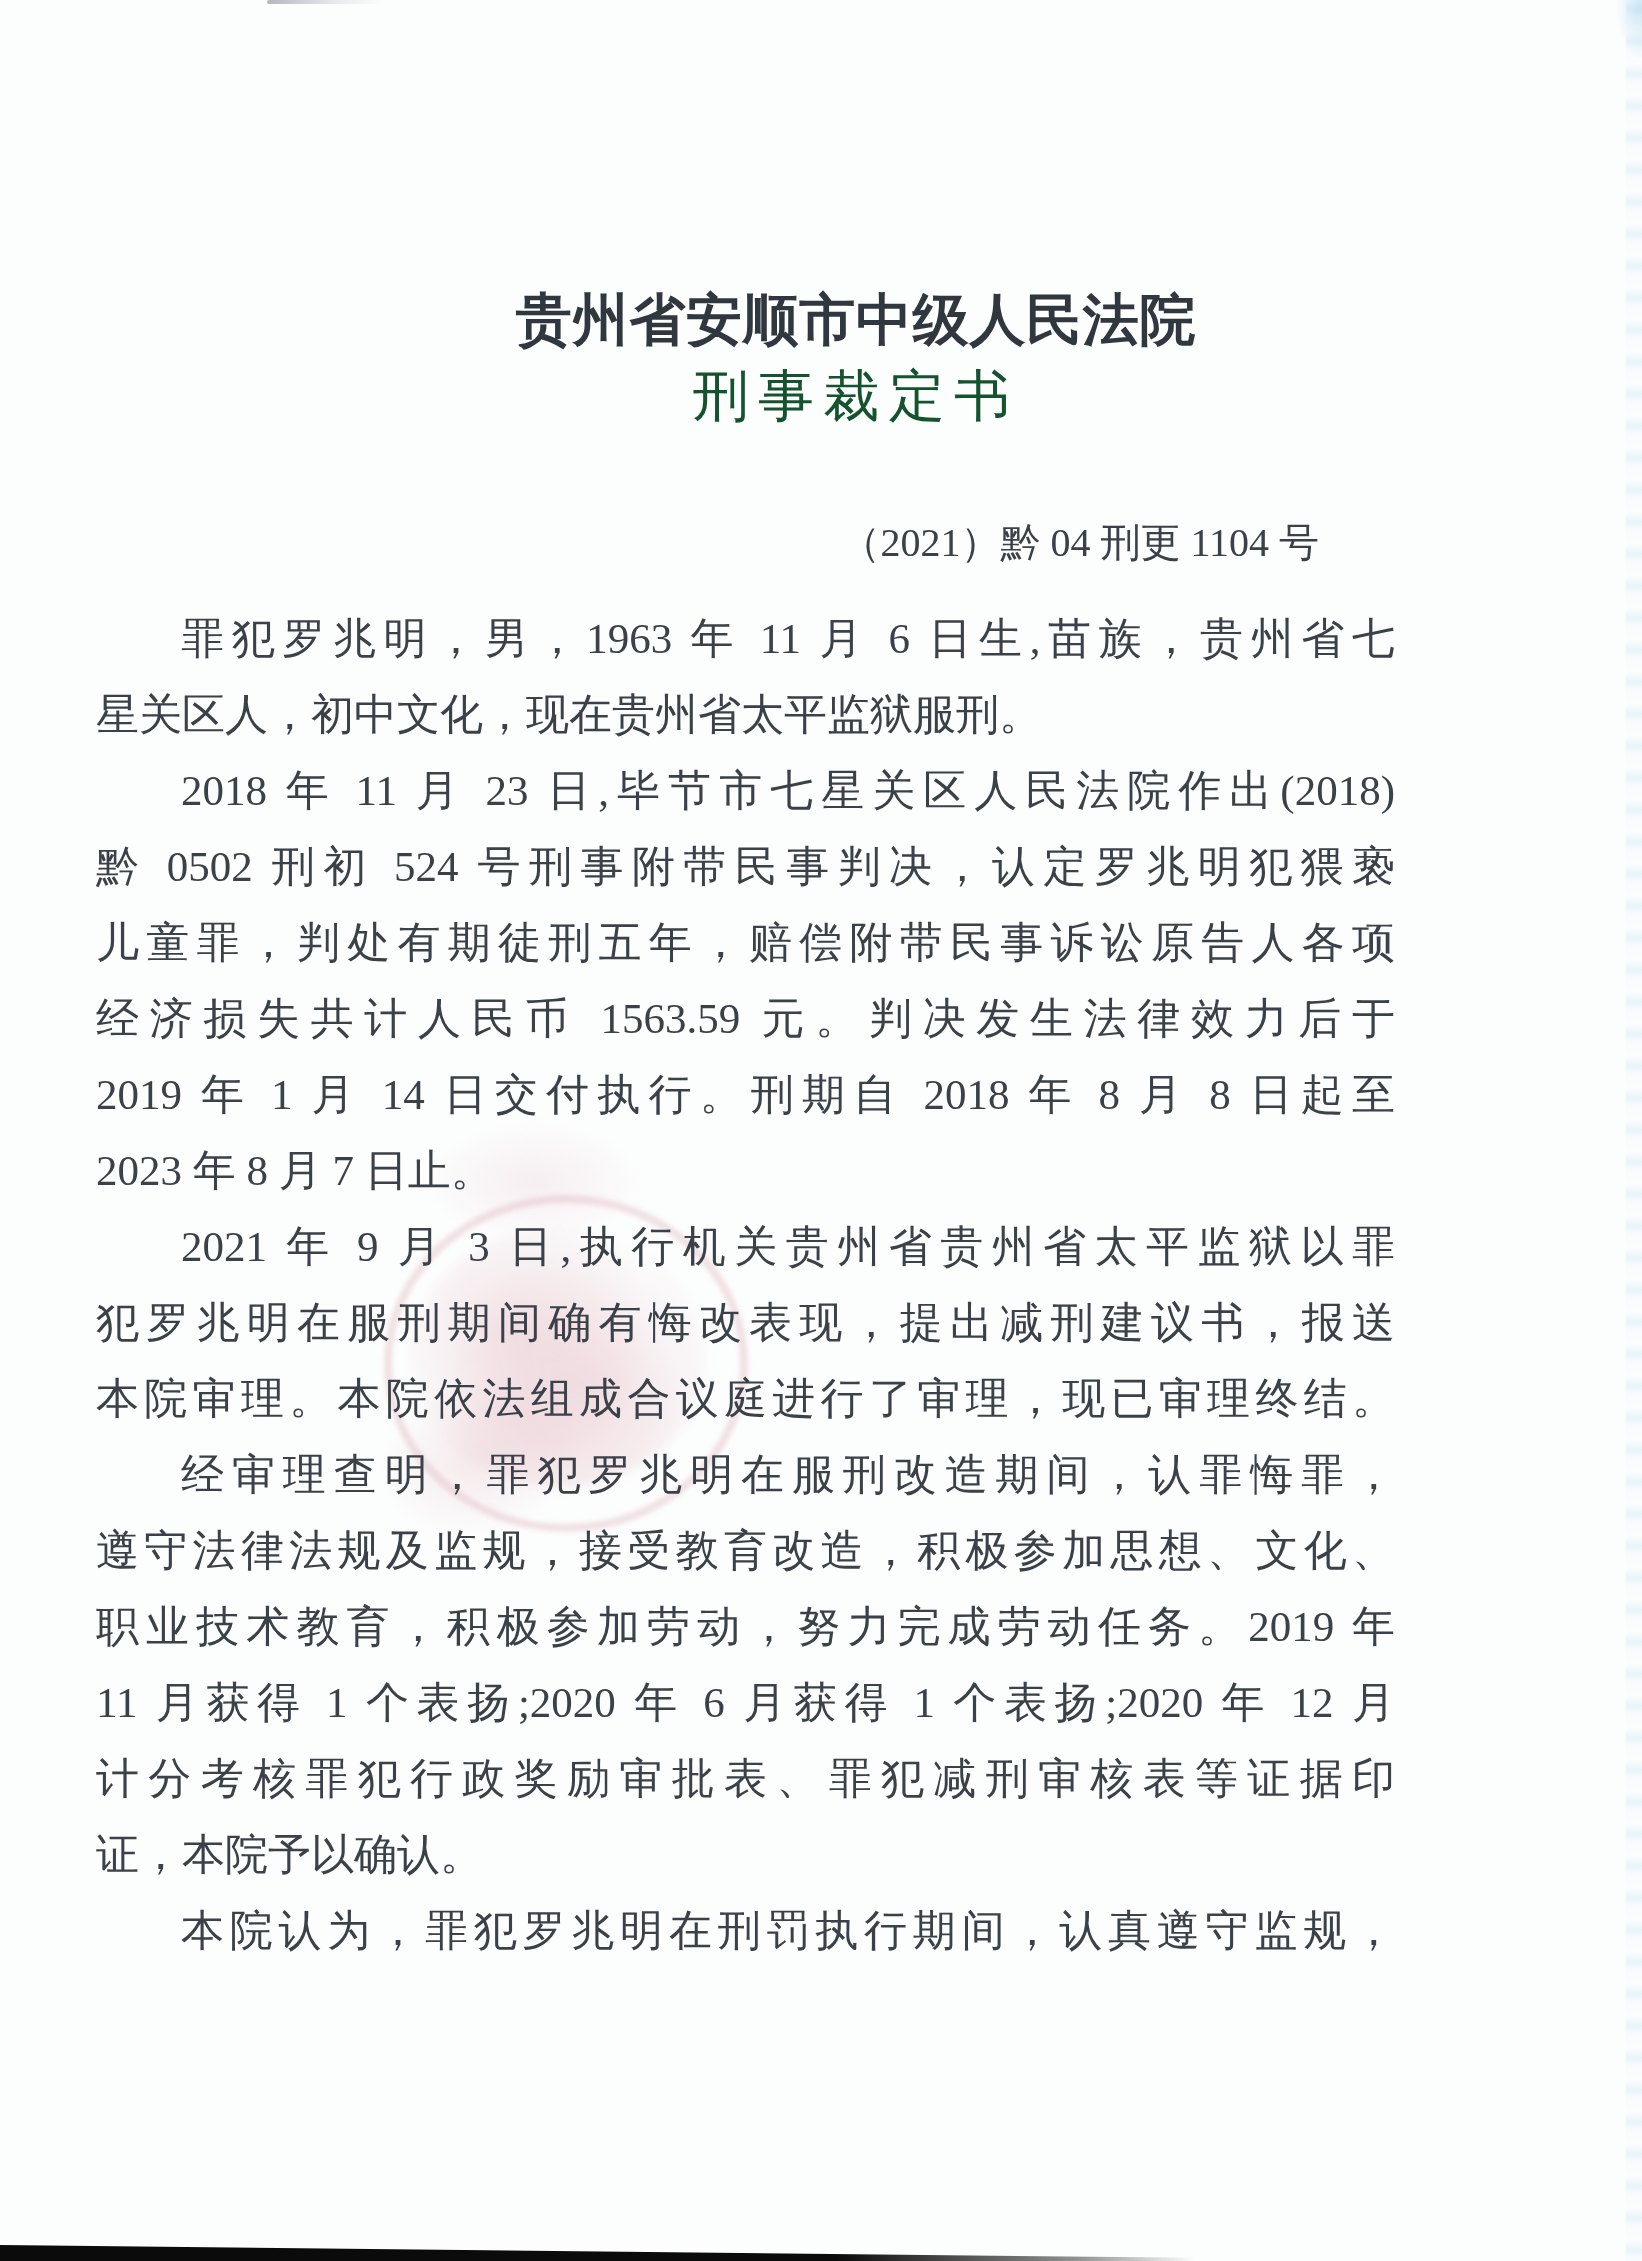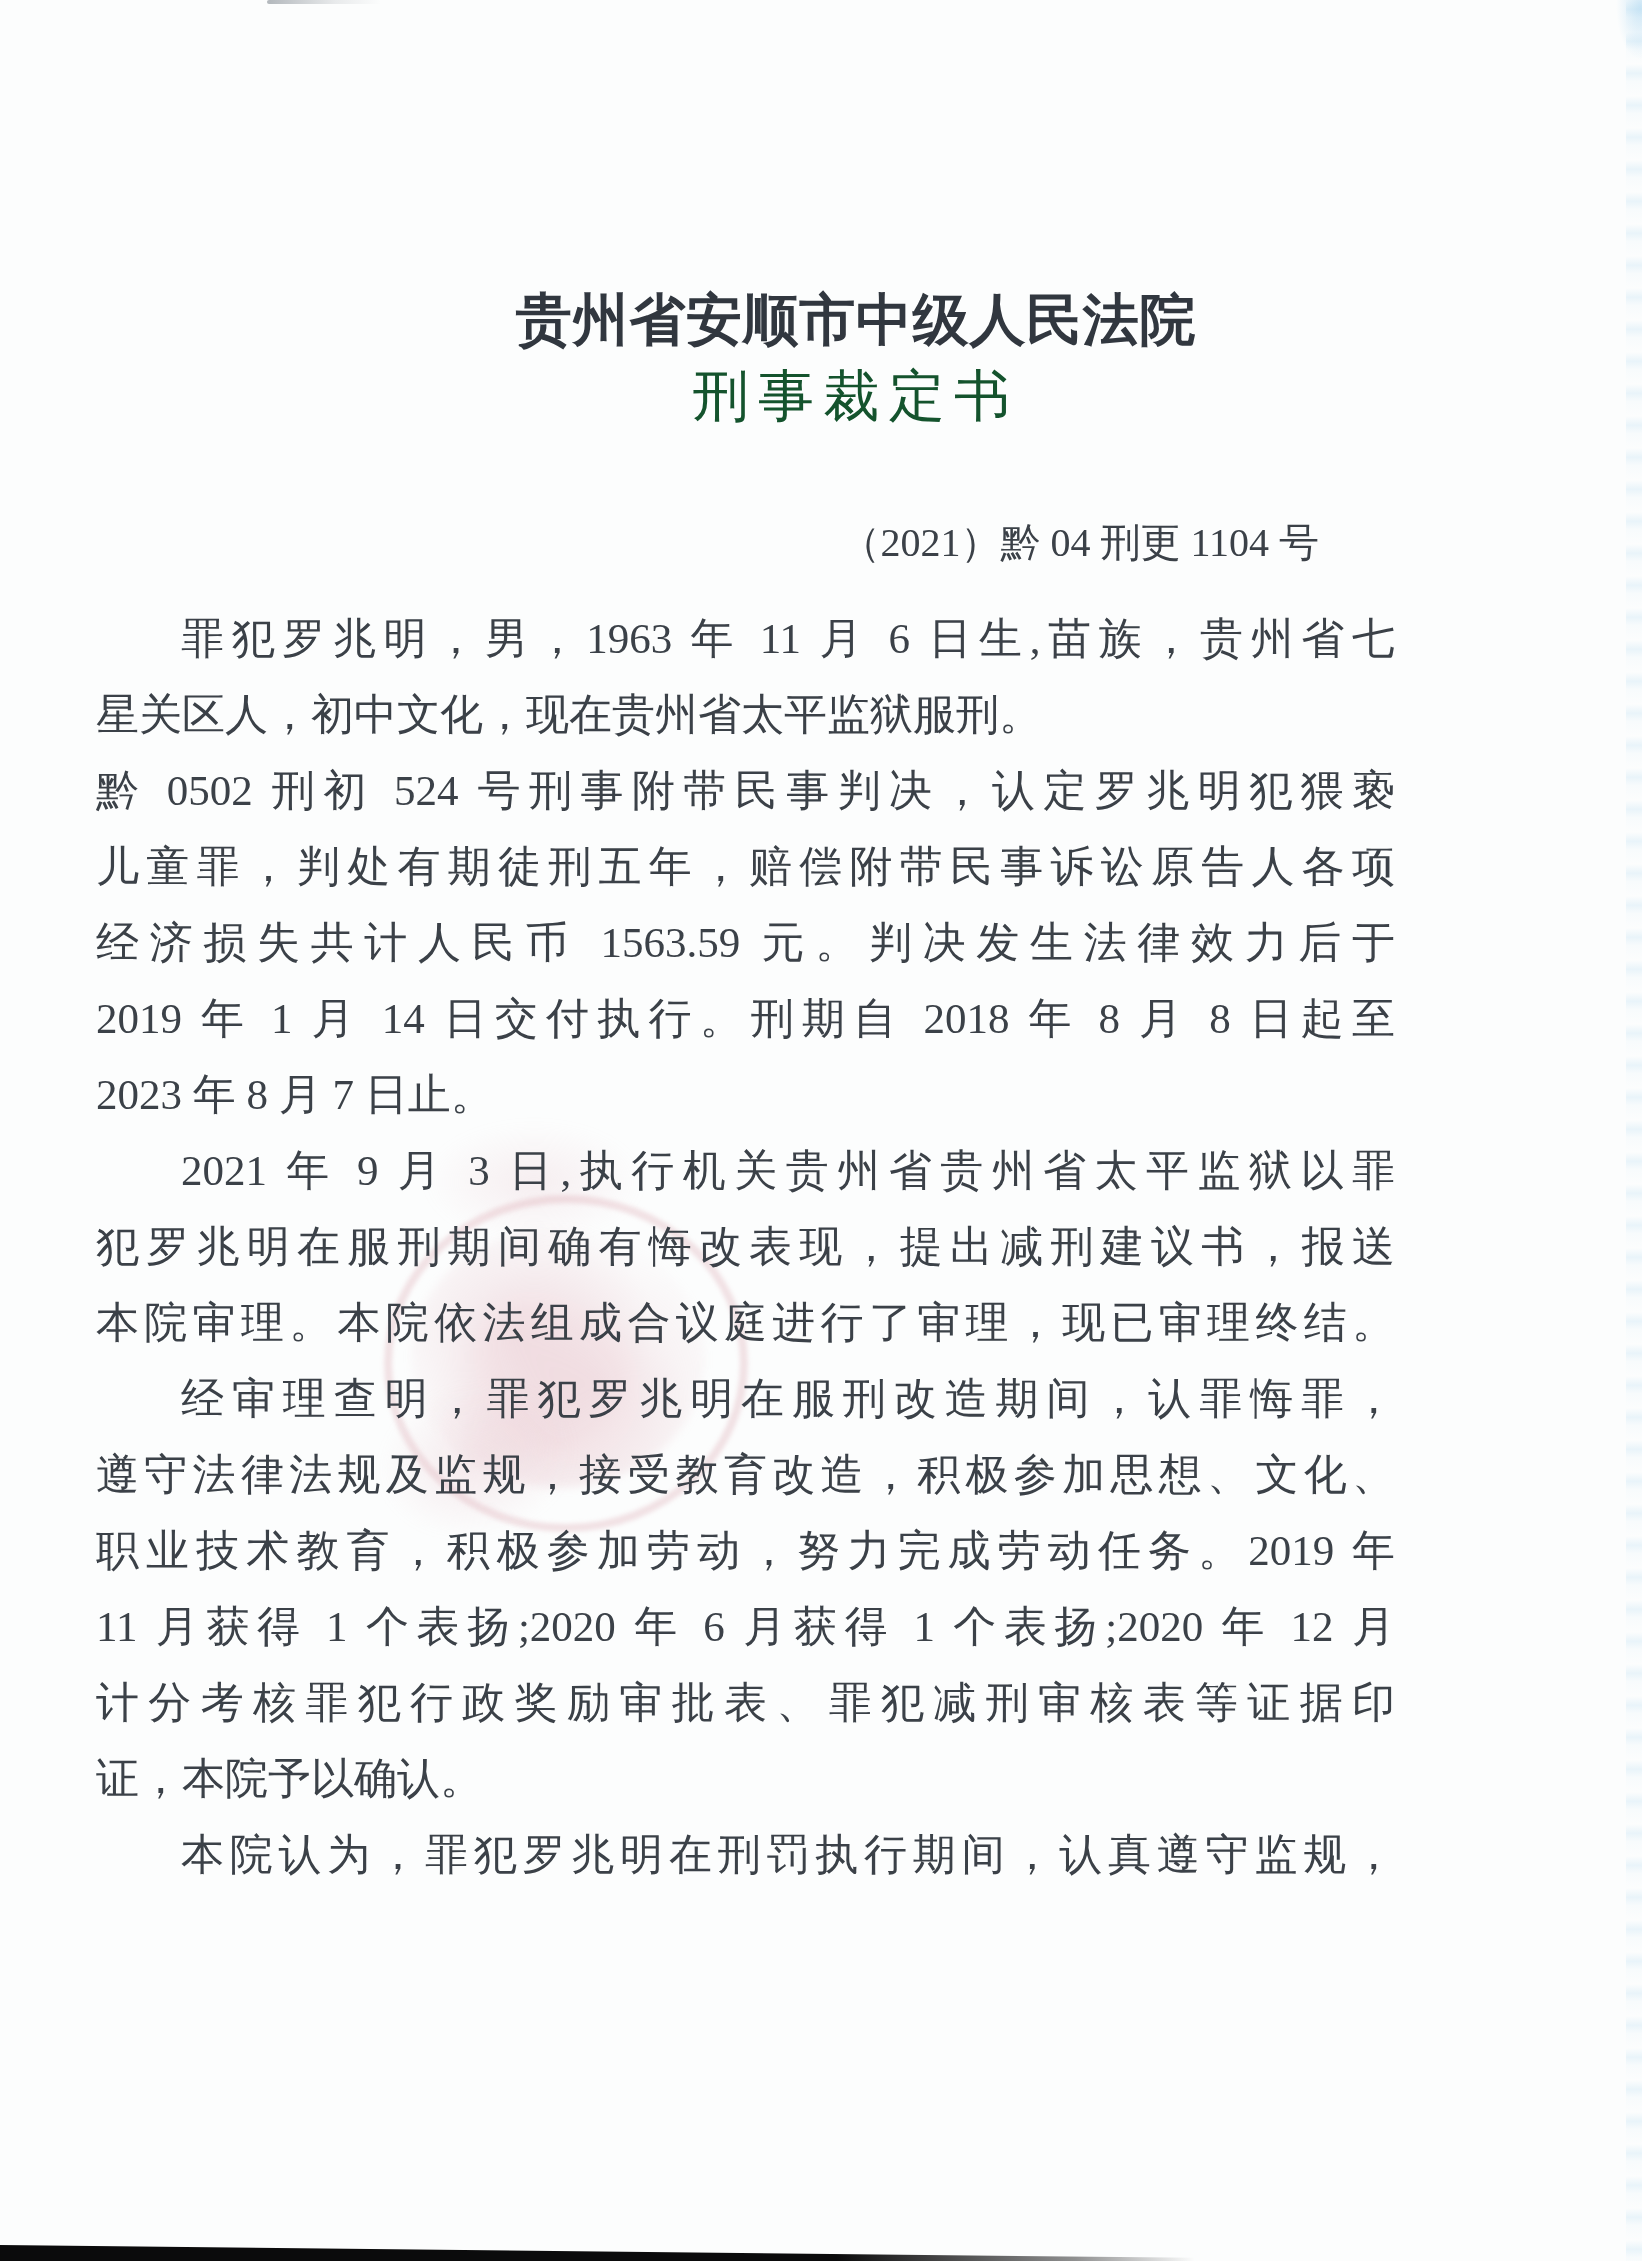--- a/index.html
+++ b/index.html
@@ -107,20 +107,21 @@
   <div class="seal">
     <div class="seal-smudge-b"></div>
     <div class="seal-ring"></div>
     <div class="seal-fill"></div>
     <div class="seal-smudge-a"></div>
   </div>
 
   <div class="body-block">
       <div class="bodyline indent">罪犯罗兆明，男，1963 年 11 月 6 日生,苗族，贵州省七</div>
       <div class="bodyline short">星关区人，初中文化，现在贵州省太平监狱服刑。</div>
+      <div class="bodyline indent">2018 年 11 月 23 日,毕节市七星关区人民法院作出(2018)</div>
       <div class="bodyline">黔 0502 刑初 524 号刑事附带民事判决，认定罗兆明犯猥亵</div>
       <div class="bodyline">儿童罪，判处有期徒刑五年，赔偿附带民事诉讼原告人各项</div>
       <div class="bodyline">经济损失共计人民币 1563.59 元。判决发生法律效力后于</div>
       <div class="bodyline">2019 年 1 月 14 日交付执行。刑期自 2018 年 8 月 8 日起至</div>
       <div class="bodyline short">2023 年 8 月 7 日止。</div>
       <div class="bodyline indent">2021 年 9 月 3 日,执行机关贵州省贵州省太平监狱以罪</div>
       <div class="bodyline">犯罗兆明在服刑期间确有悔改表现，提出减刑建议书，报送</div>
       <div class="bodyline">本院审理。本院依法组成合议庭进行了审理，现已审理终结。</div>
       <div class="bodyline indent">经审理查明，罪犯罗兆明在服刑改造期间，认罪悔罪，</div>
       <div class="bodyline">遵守法律法规及监规，接受教育改造，积极参加思想、文化、</div>

